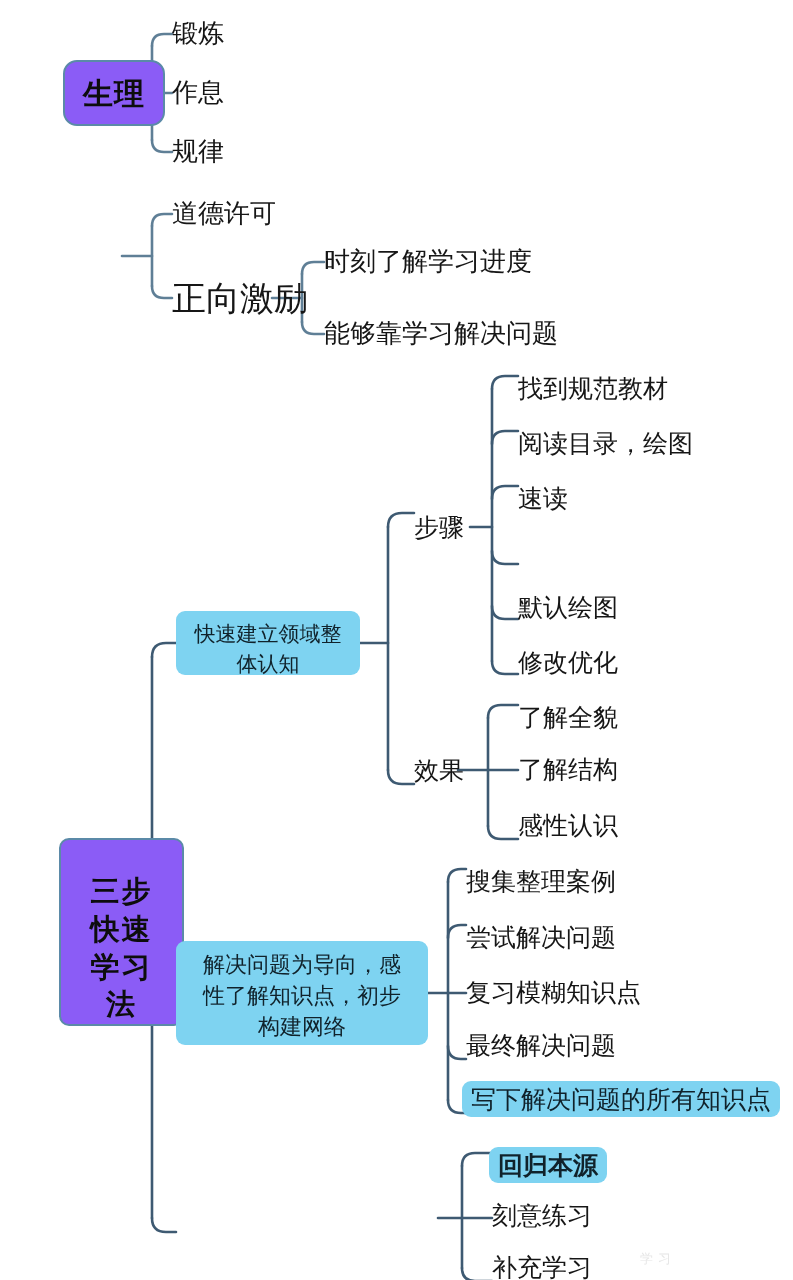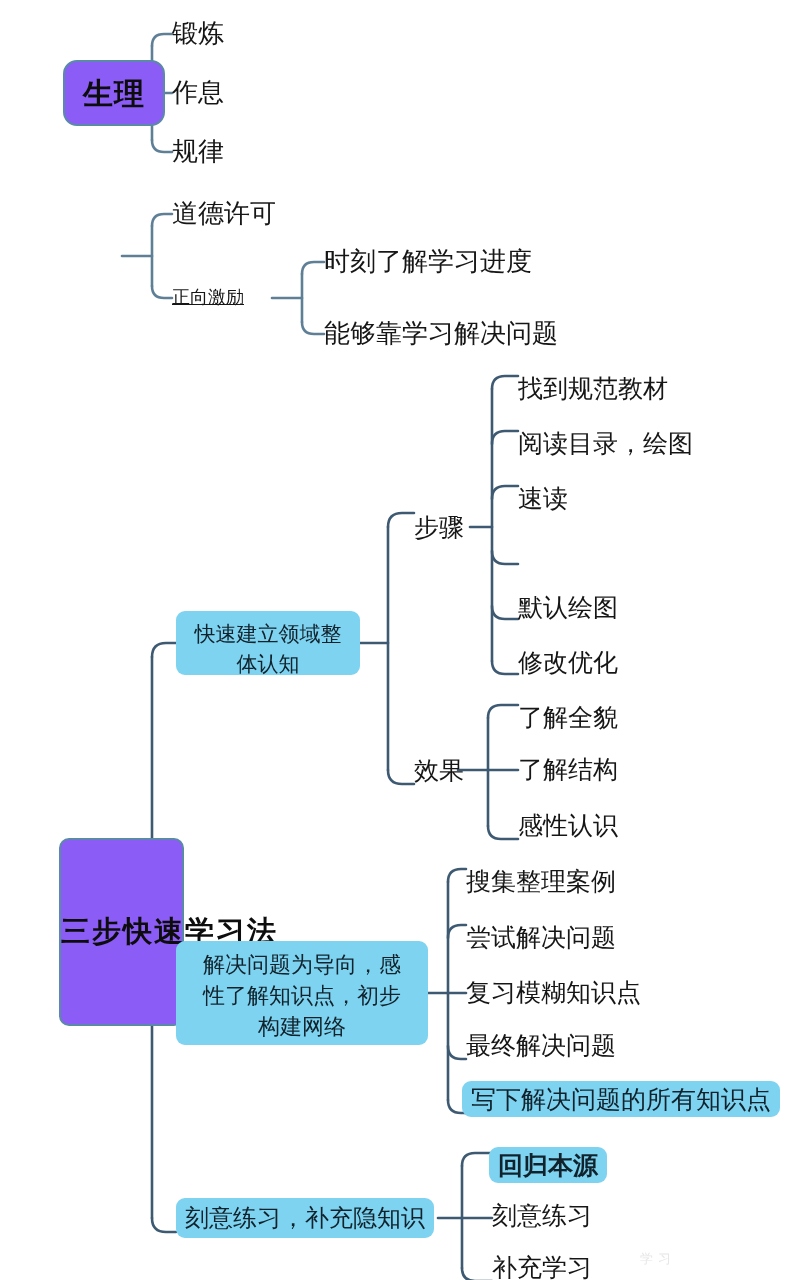--- a/index.html
+++ b/index.html
@@ -158,32 +158,32 @@
     <span>作息</span>
   </div>
   <div class="node leaf" style="left:172px; top:134px; height:36px; font-size:26px;">
     <span>规律</span>
   </div>
 
 
   <div class="node leaf" style="left:172px; top:196px; height:36px; font-size:26px;">
     <span>道德许可</span>
   </div>
-  <div class="node leaf" style="left:172px; top:280px; height:36px; font-size:18px;text-decoration:underline;">
+  <div class="node leaf" style="left:172px; top:280px; height:36px; font-size:34px;">
     <span>正向激励</span>
   </div>
 
   <div class="node leaf" style="left:324px; top:244px; height:36px; font-size:26px;">
     <span>时刻了解学习进度</span>
   </div>
   <div class="node leaf" style="left:324px; top:316px; height:36px; font-size:26px;">
     <span>能够靠学习解决问题</span>
   </div>
 
-  <div class="node rootbox tall" style="left:16px; top:838px; width:125px; height:188px; font-size:29px; justify-content:flex-start;">
+  <div class="node rootbox tall" style="left:16px; top:838px; width:125px; height:188px; font-size:29px; flex-direction:column; justify-content:flex-end;">
     <span>三步</span>
     <span>快速</span>
     <span>学习</span>
     <span>法</span>
   </div>
 
   <div class="node hl multiline" style="left:176px; top:611px; width:184px; height:64px; font-size:21px; flex-direction:column;">
     <span>快速建立领域整</span>
     <span>体认知</span>
   </div>
@@ -236,23 +236,20 @@
   <div class="node leaf" style="left:466px; top:975px; height:34px; font-size:25px;">
     <span>复习模糊知识点</span>
   </div>
   <div class="node leaf" style="left:466px; top:1028px; height:34px; font-size:25px;">
     <span>最终解决问题</span>
   </div>
   <div class="node hl" style="left:462px; top:1081px; height:36px; font-size:25px;">
     <span>写下解决问题的所有知识点</span>
   </div>
 
-  <div class="node hl" style="left:176px; top:1198px; height:40px; font-size:24px;">
-    <span>刻意练习，补充隐知识</span>
-  </div>
 
   <div class="node hl" style="left:489px; top:1147px; height:36px; font-size:25px;font-weight:bold;">
     <span>回归本源</span>
   </div>
   <div class="node leaf" style="left:492px; top:1198px; height:34px; font-size:25px;">
     <span>刻意练习</span>
   </div>
   <div class="node leaf" style="left:492px; top:1250px; height:34px; font-size:25px;">
     <span>补充学习</span>
   </div>

